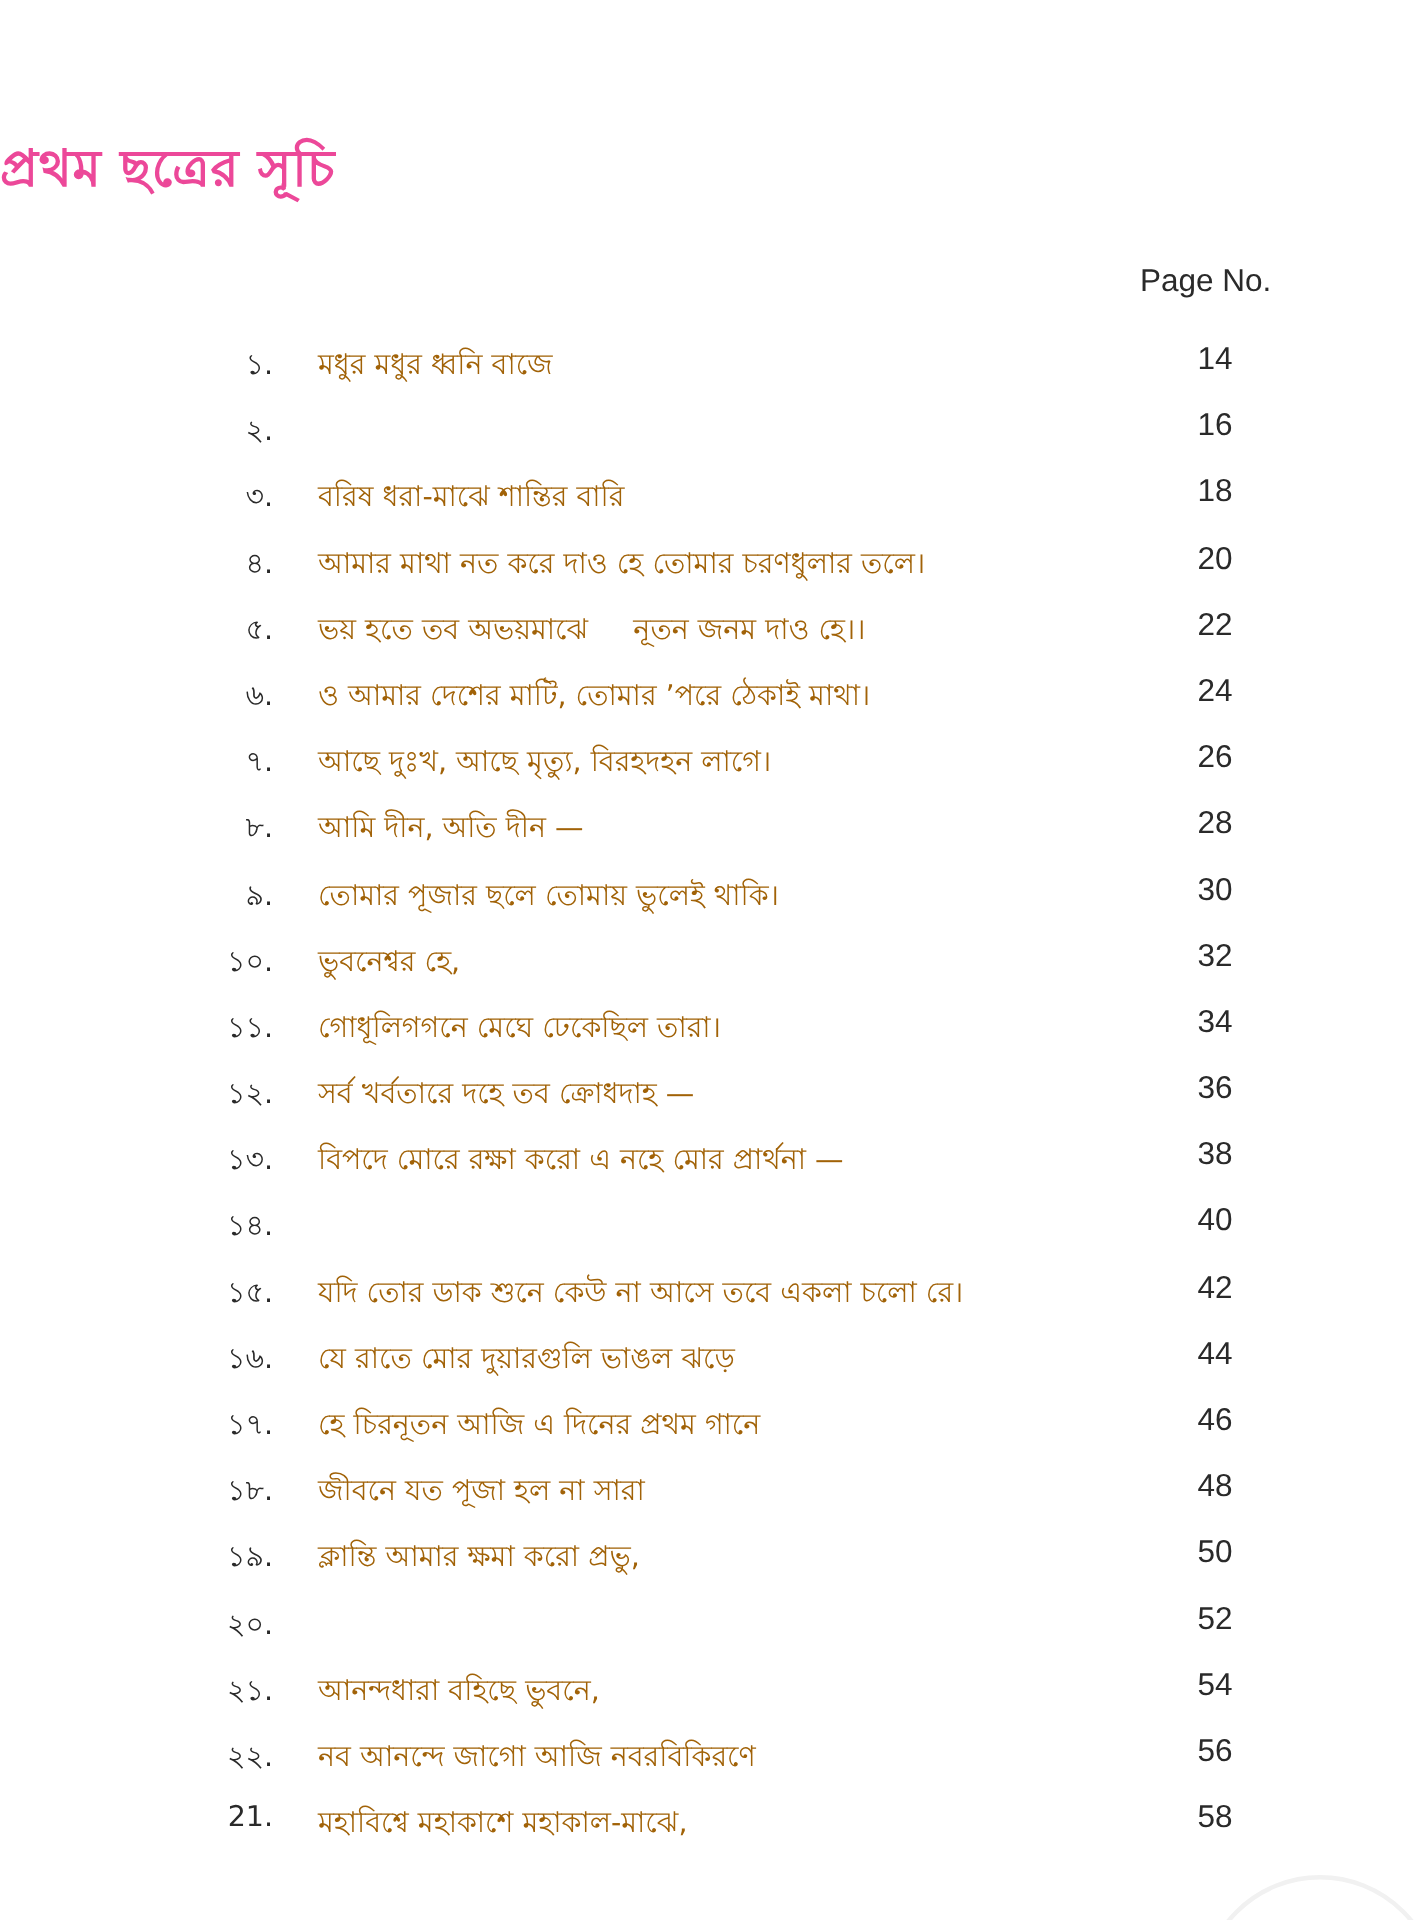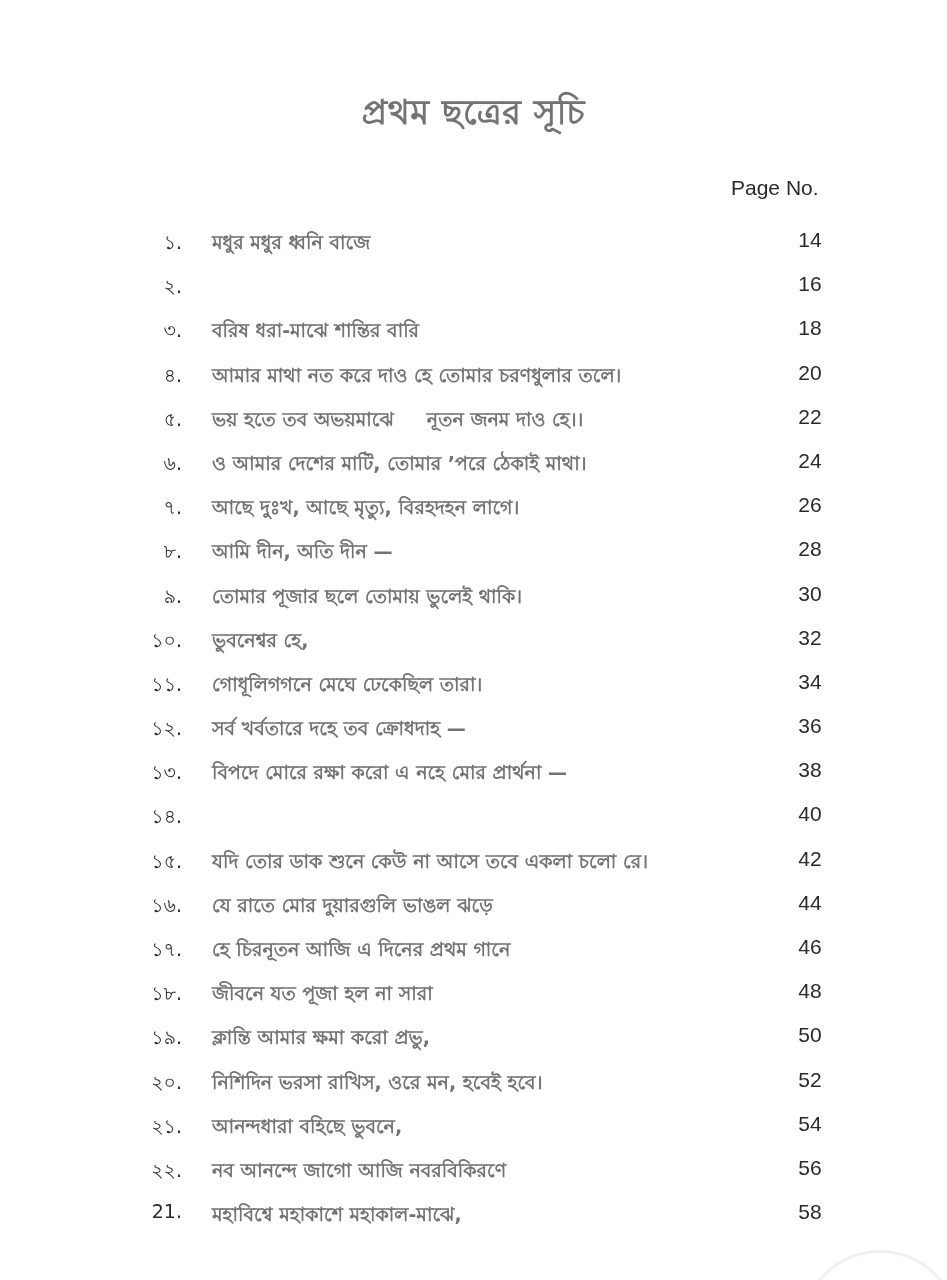--- a/index.html
+++ b/index.html
@@ -19,30 +19,29 @@
       position: absolute;
       left: 0; top: 0;
       width: 947px; height: 1280px;
       background: #ffffff;
     }
     .title {
       position: absolute;
       top: 86px;
       left: 0;
       width: 947px;
-      text-align: center;
       font-size: 34px;
       font-weight: bold;
-      color: #737373;
+      color: #ec4899;
       letter-spacing: 0.5px;
     }
     .page-no-header {
       position: absolute;
       top: 176px;
-      left: 731px;
+      left: 760px;
       font-family: "Liberation Sans", sans-serif;
       font-size: 21px;
       color: #2a2a2a;
     }
     .toc {
       position: absolute;
       top: 222px;
       left: 0;
       width: 947px;
     }
@@ -57,23 +56,22 @@
       text-align: right;
       top: 6px;
       font-size: 19px;
       color: #2a2a2a;
     }
     .toc-title {
       position: absolute;
       left: 212px;
       top: 6px;
       font-size: 19px;
-      color: #737373;
+      color: #a16207;
       white-space: pre;
-      font-weight: bold;
     }
     .toc-page {
       position: absolute;
       left: 790px;
       width: 40px;
       text-align: center;
       top: 6px;
       font-family: "Liberation Sans", sans-serif;
       font-size: 21px;
       color: #2a2a2a;
@@ -185,21 +183,20 @@
       <span class="toc-title">জীবনে যত পূজা হল না সারা</span>
       <span class="toc-page">48</span>
     </div>
     <div class="toc-row">
       <span class="toc-num">১৯.</span>
       <span class="toc-title">ক্লান্তি আমার ক্ষমা করো প্রভু,</span>
       <span class="toc-page">50</span>
     </div>
     <div class="toc-row">
       <span class="toc-num">২০.</span>
-      <span class="toc-title">নিশিদিন ভরসা রাখিস, ওরে মন, হবেই হবে।</span>
       <span class="toc-page">52</span>
     </div>
     <div class="toc-row">
       <span class="toc-num">২১.</span>
       <span class="toc-title">আনন্দধারা বহিছে ভুবনে,</span>
       <span class="toc-page">54</span>
     </div>
     <div class="toc-row">
       <span class="toc-num">২২.</span>
       <span class="toc-title">নব আনন্দে জাগো আজি নবরবিকিরণে</span>

